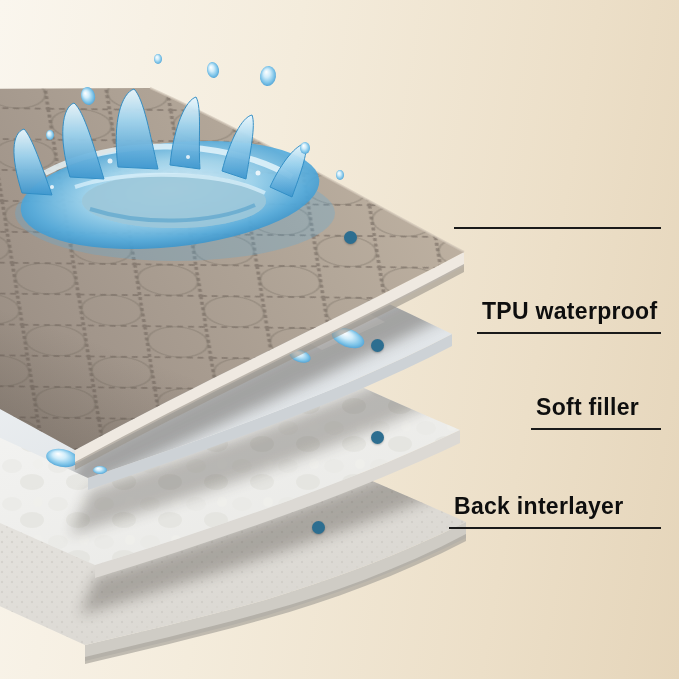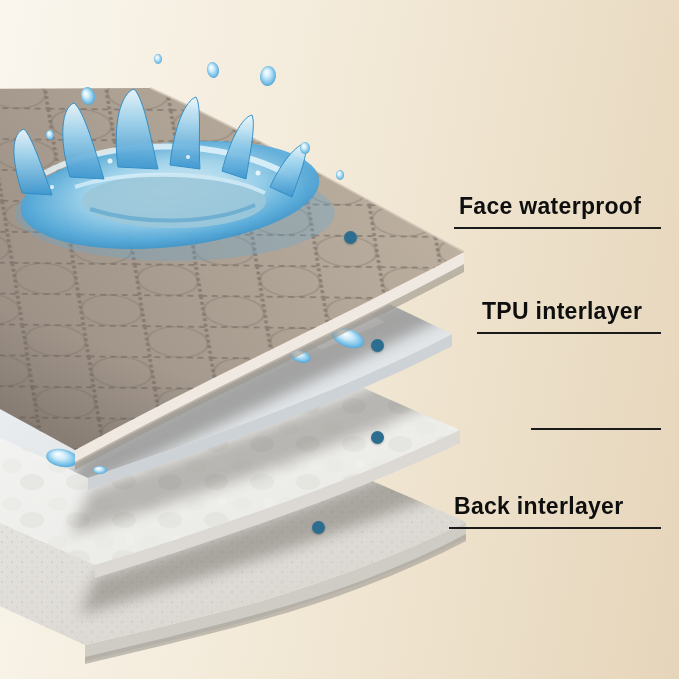--- a/index.html
+++ b/index.html
@@ -179,27 +179,27 @@
       <g fill="#ffffff" opacity="0.8">
         <circle cx="-60" cy="-34" r="2.5"></circle>
         <circle cx="18" cy="-38" r="2"></circle>
         <circle cx="88" cy="-22" r="2.5"></circle>
         <circle cx="-118" cy="-8" r="2"></circle>
       </g>
     </g>
   </svg>
 
   <span class="callout-dot c1-dot"></span>
-  <span class="callout-label c1-label">Face waterproof</span>
   <span class="callout-line c1-line"></span>
 
   <span class="callout-dot c2-dot"></span>
-  <span class="callout-label c2-label">TPU interlayer</span>
+  <span class="callout-label c2-label">TPU waterproof</span>
   <span class="callout-line c2-line"></span>
 
   <span class="callout-dot c3-dot"></span>
+  <span class="callout-label c3-label">Soft filler</span>
   <span class="callout-line c3-line"></span>
 
   <span class="callout-dot c4-dot"></span>
   <span class="callout-label c4-label">Back interlayer</span>
   <span class="callout-line c4-line"></span>
 
 </div>
 
 </body></html>

